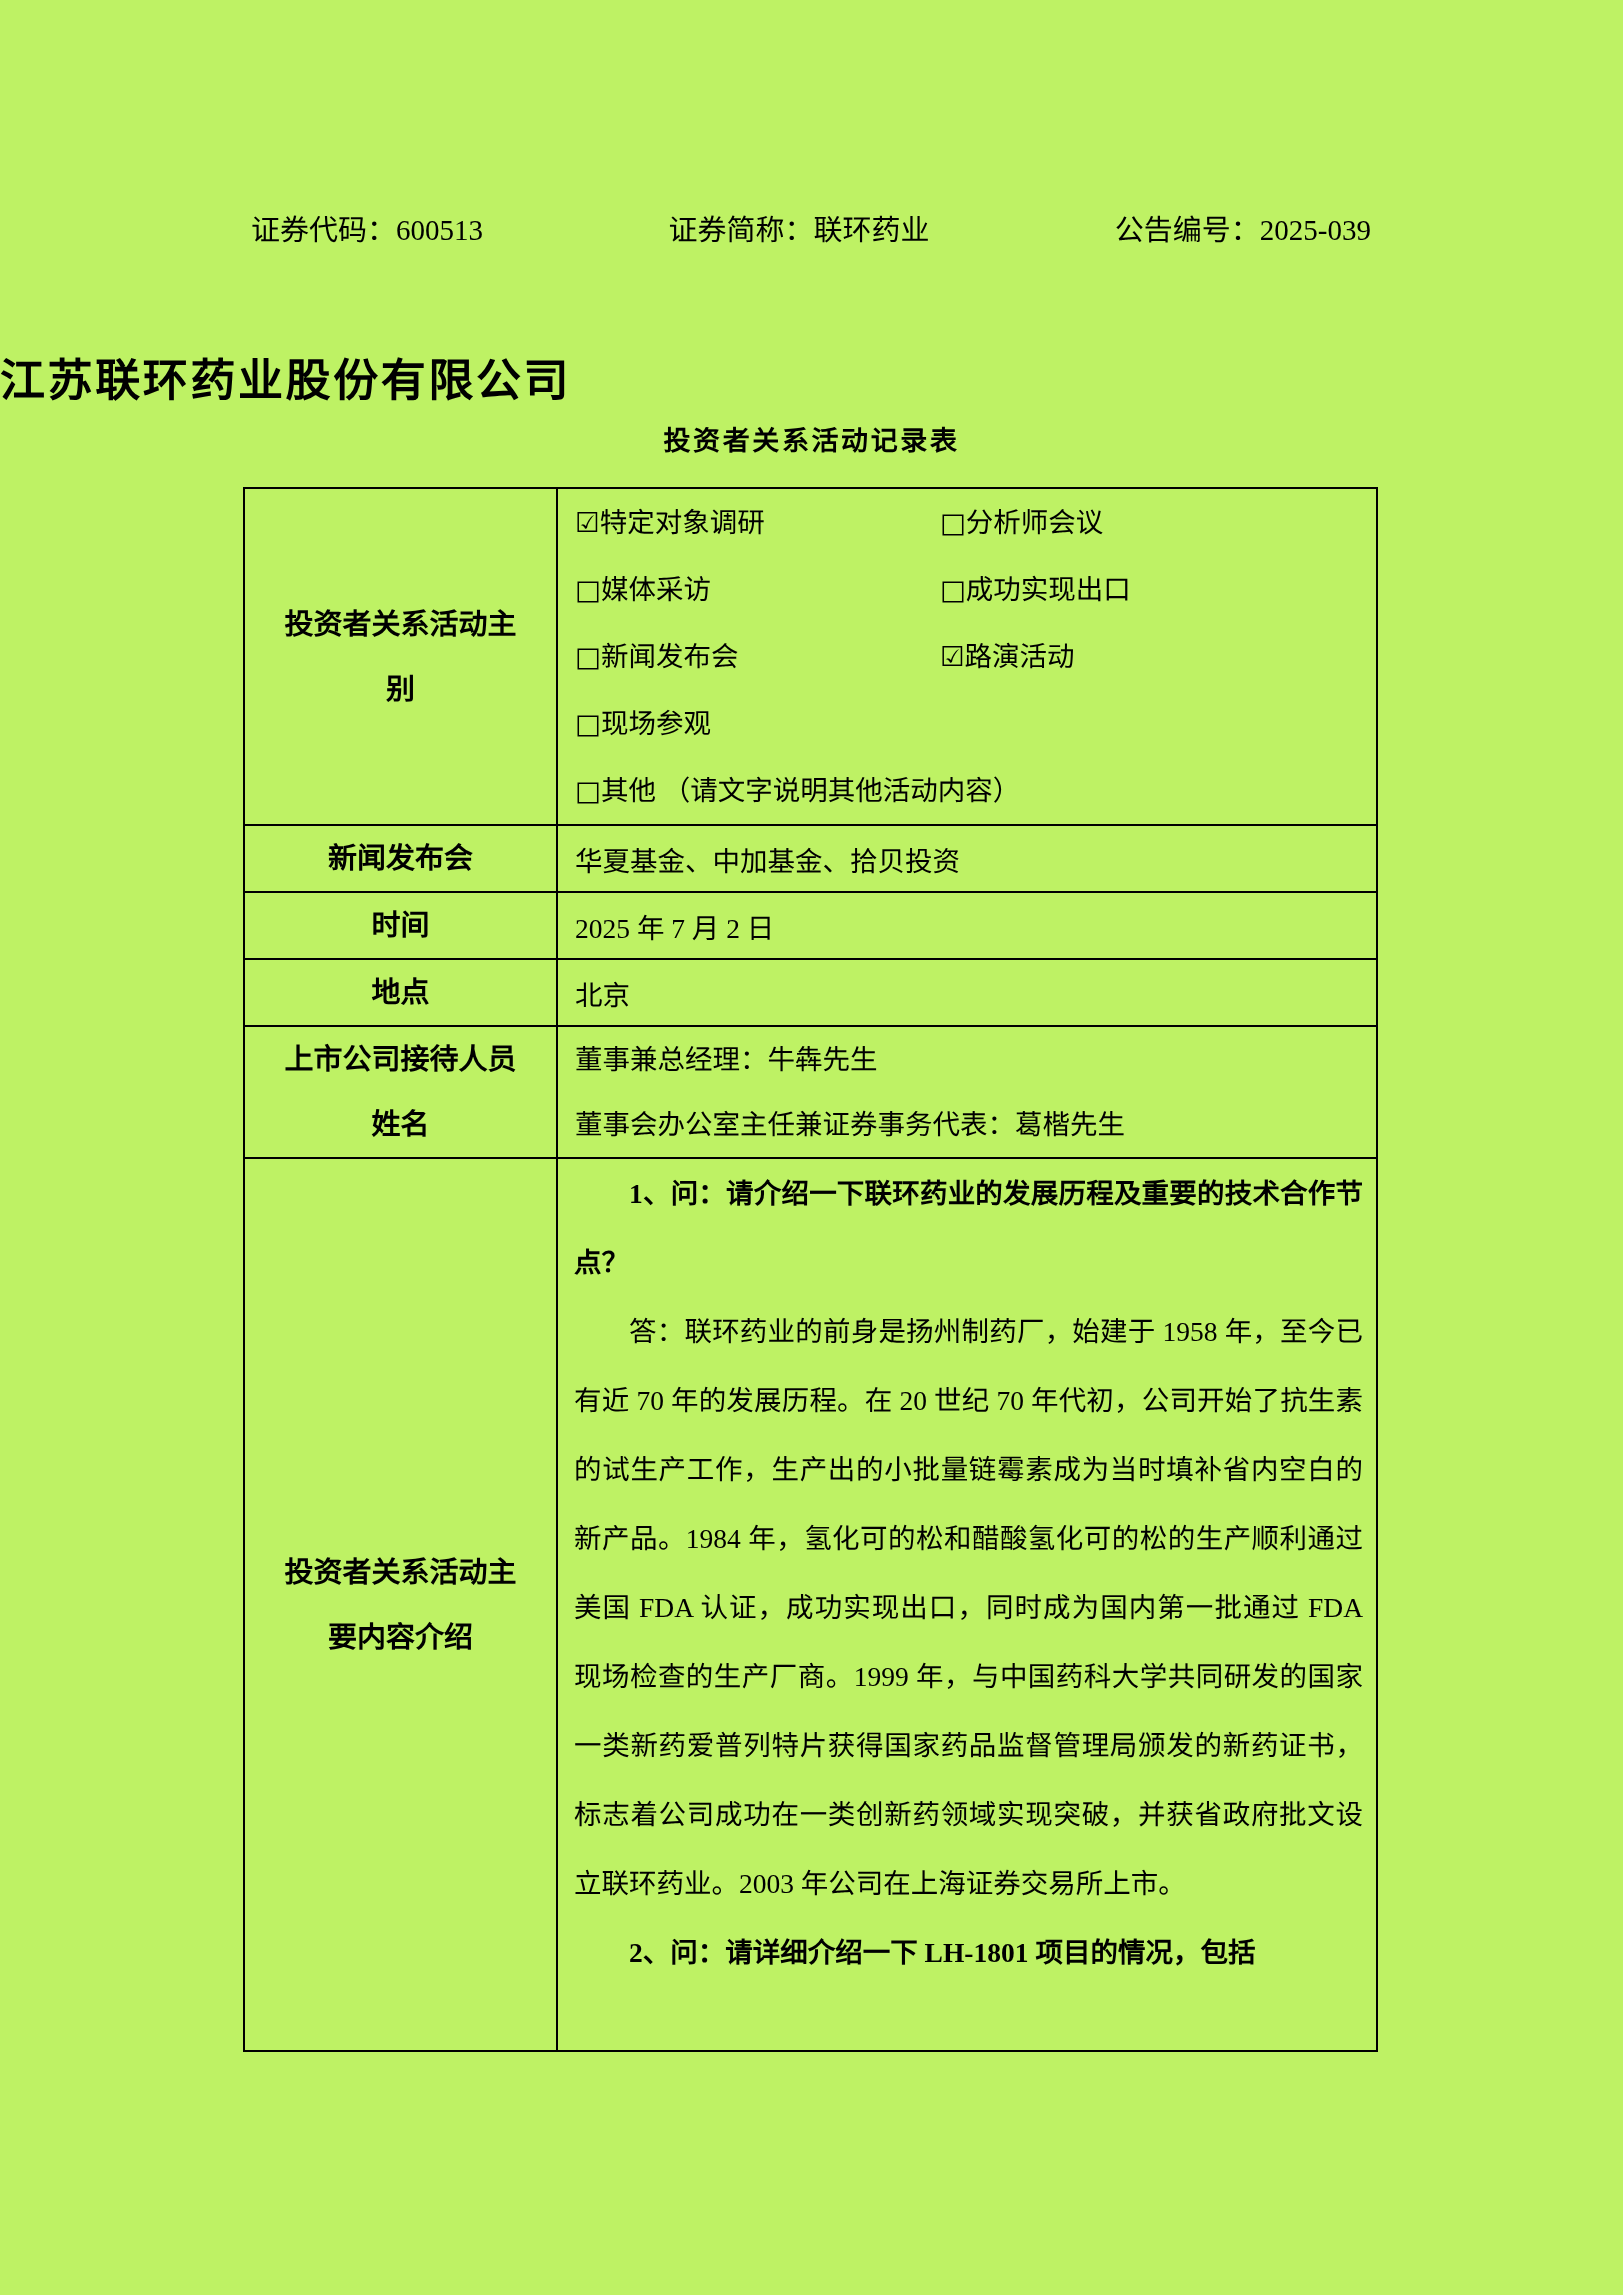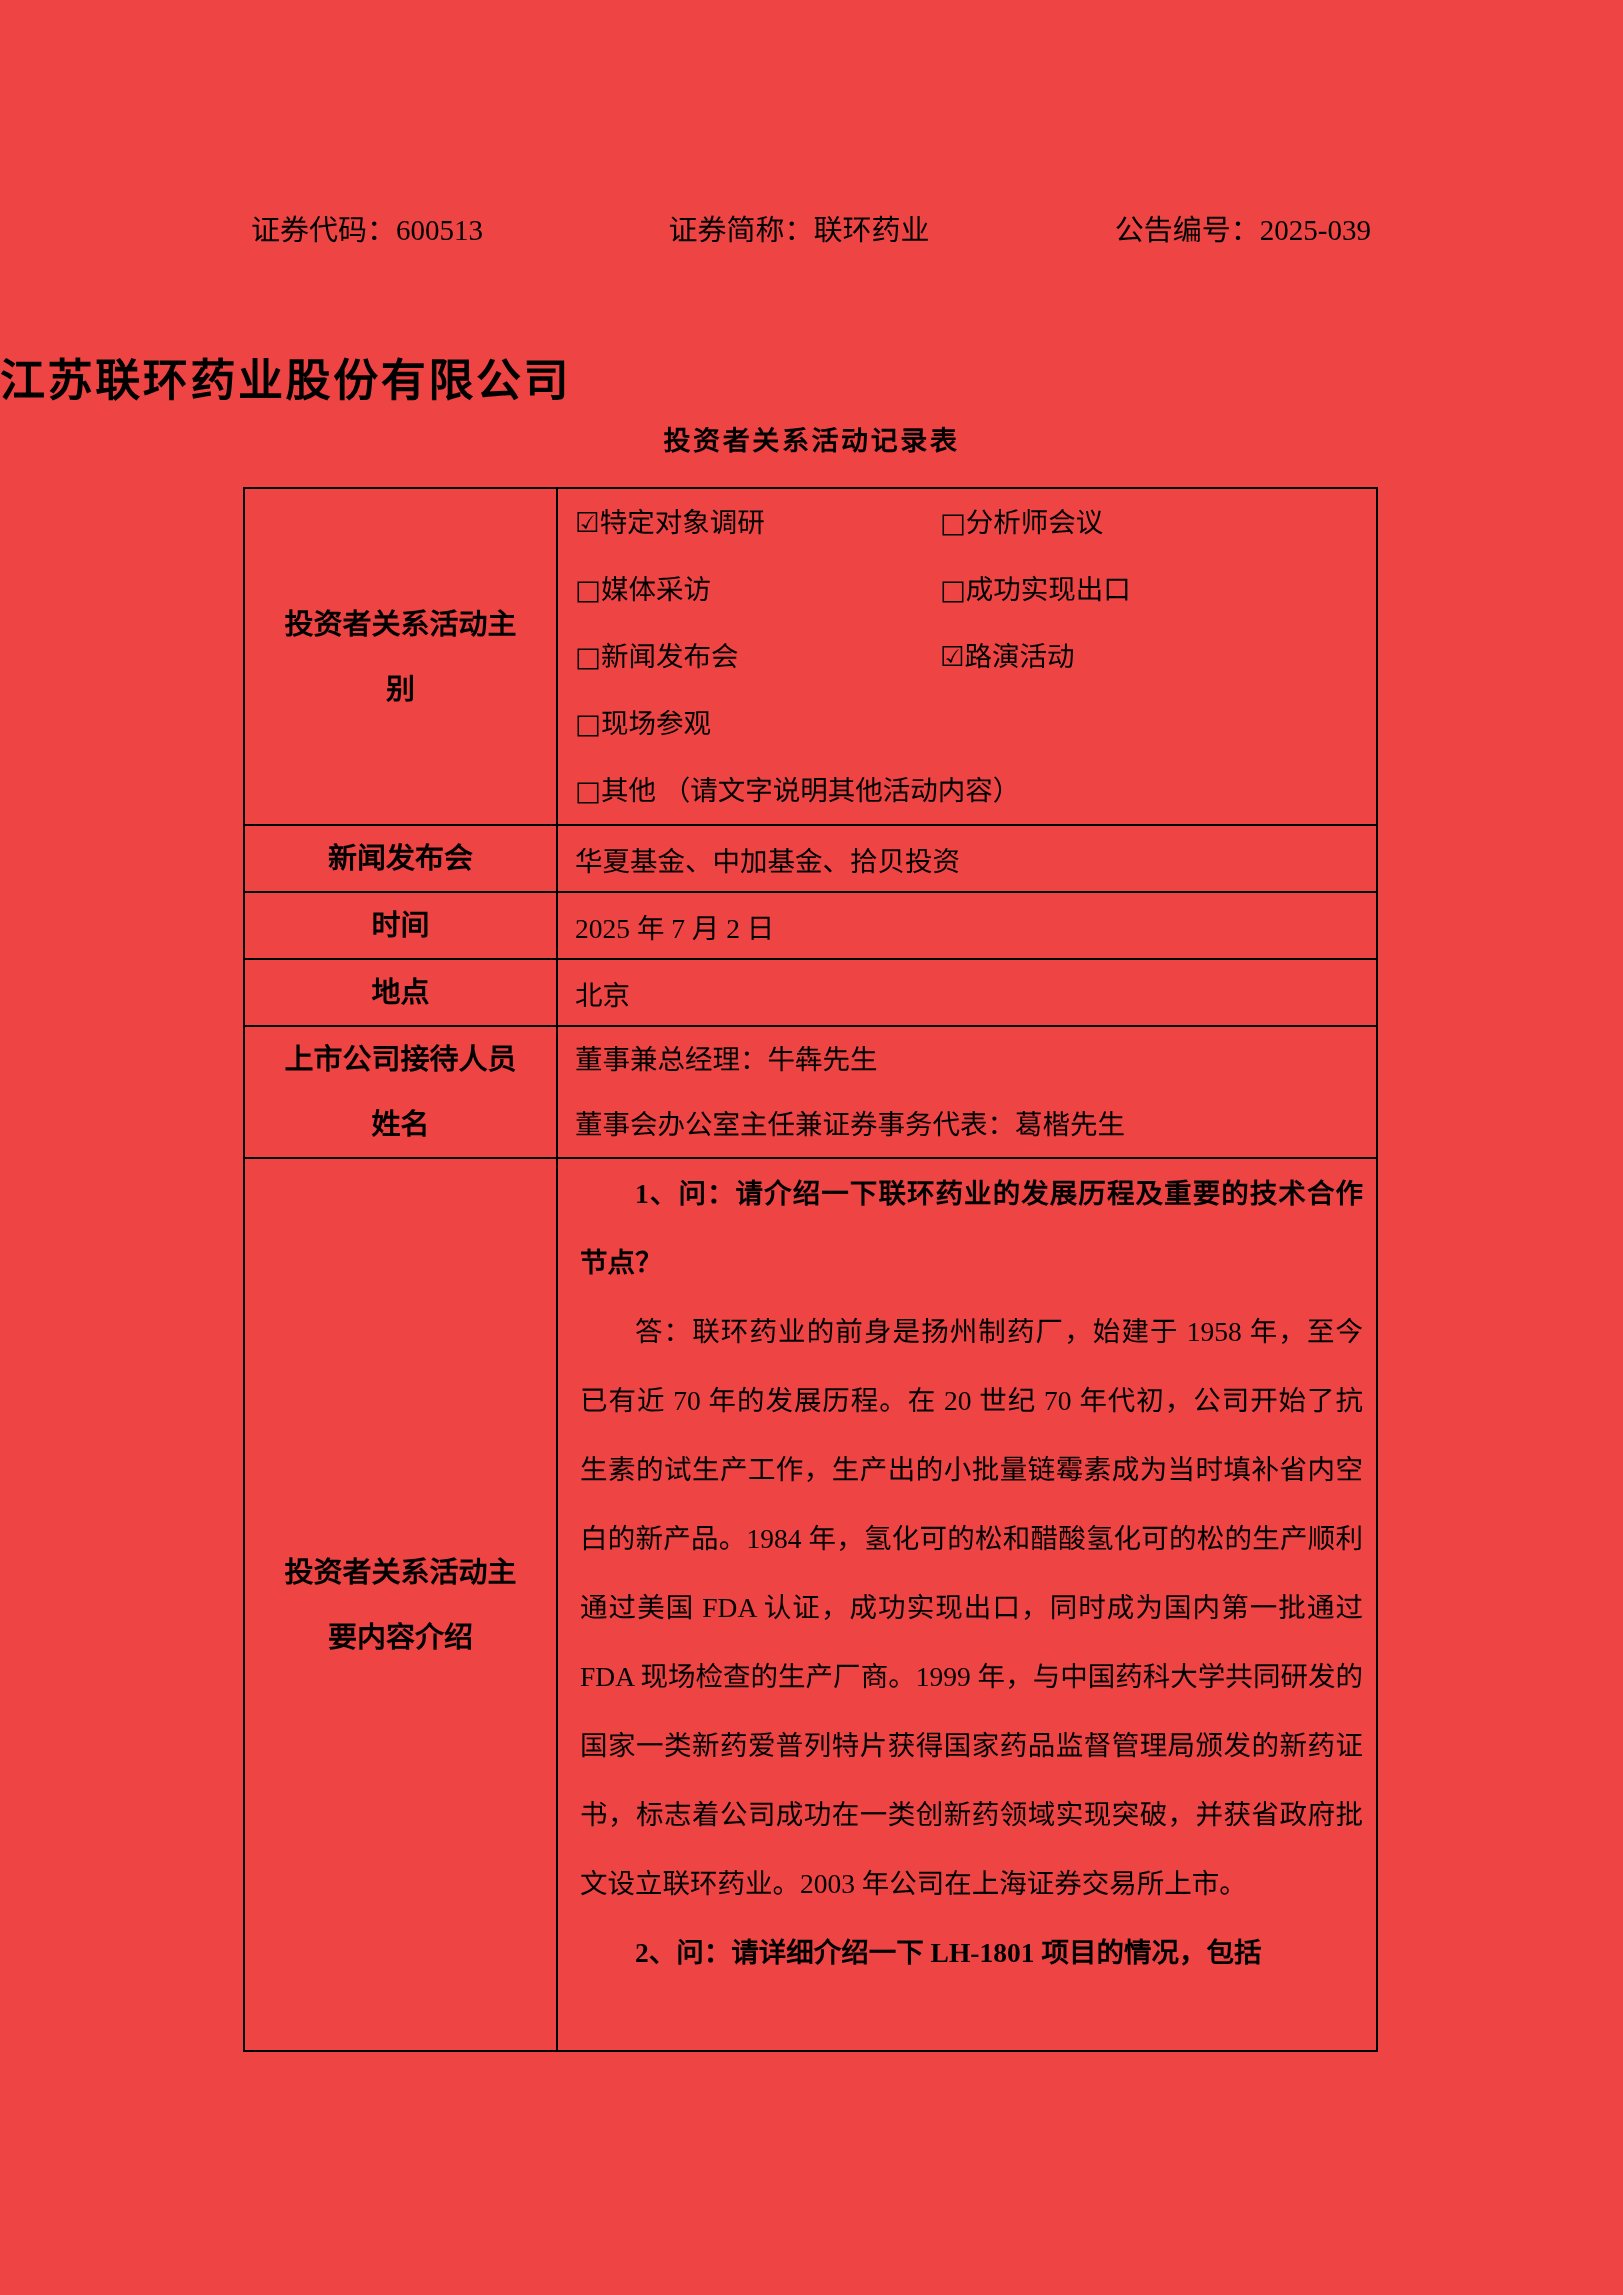--- a/index.html
+++ b/index.html
@@ -4,21 +4,21 @@
 <style>
   html, body {
     margin: 0;
     padding: 0;
     background: #ffffff;
   }
   .page {
     position: relative;
     width: 1623px;
     height: 2295px;
-    background: #ef4444;
+    background: #bef264;
     font-family: "Liberation Serif", "DejaVu Serif", serif;
     color: #000000;
     overflow: hidden;
   }
   
   .doc-header {
     position: absolute;
     top: 211px;
     left: 251px;
     width: 1120px;
@@ -98,21 +98,21 @@
   .box-glyph {
     font-family: "DejaVu Sans", "Liberation Sans", sans-serif;
     font-size: 27.5px;
   }
   
   .host-line { line-height: 65px; white-space: nowrap; }
 
   
   td.content-cell {
     vertical-align: top;
-    padding-left: 22px;
+    padding-left: 16px;
     padding-right: 13px;
   }
   .qa-para {
     margin: 0;
     font-size: 27.5px;
     line-height: 69px;
     text-align: justify;
     text-indent: 55px;
   }
   .qa-para.bold { font-weight: bold; }

